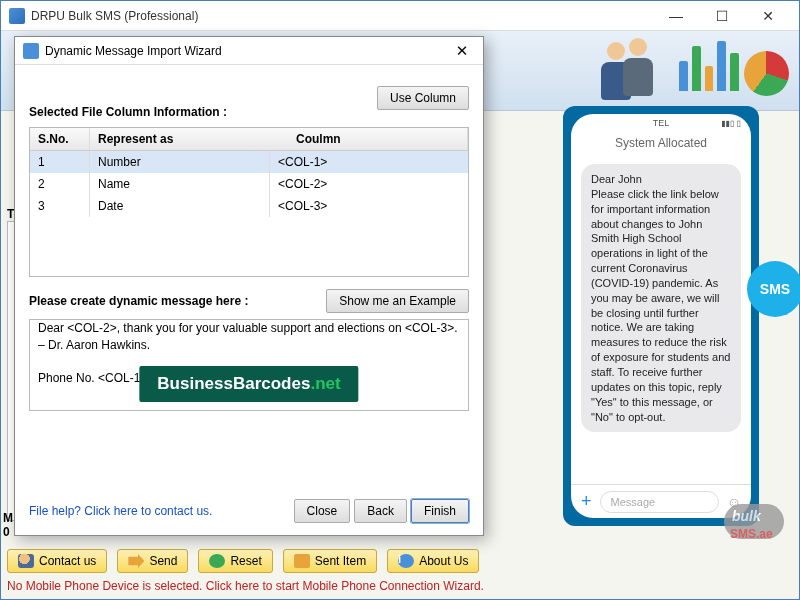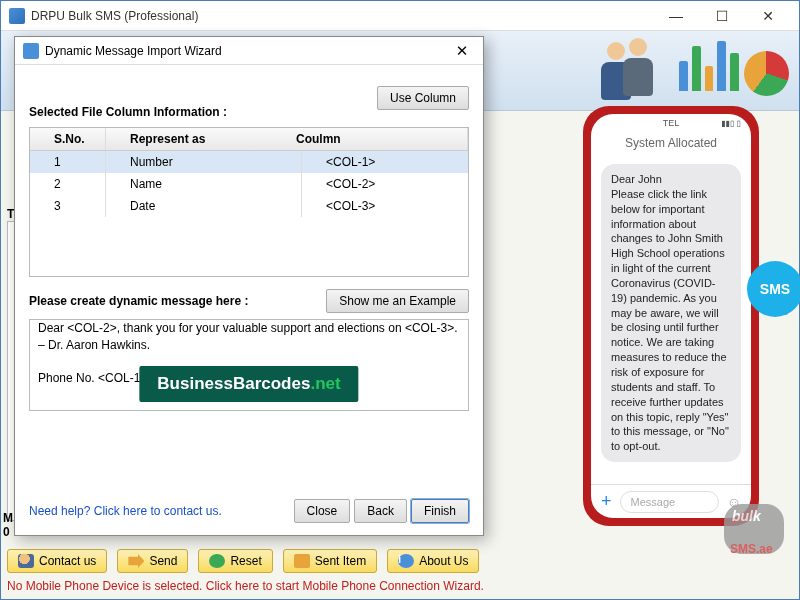--- a/index.html
+++ b/index.html
@@ -16,40 +16,40 @@
 
 .header-banner { height: 80px; background: linear-gradient(180deg,#e8f0f8 0%,#d0e0ef 100%); position: relative; border-bottom: 1px solid #b8c8db; overflow: hidden; }
 .banner-people { position: absolute; right: 130px; top: 5px; width: 70px; height: 70px; }
 .banner-chart { position: absolute; right: 60px; top: 10px; width: 60px; height: 60px; }
 .banner-pie { position: absolute; right: 10px; top: 20px; width: 45px; height: 45px; border-radius: 50%; background: conic-gradient(#d43a3a 0 30%, #3aa855 30% 60%, #e8a33a 60% 100%); }
 
 
 .content { flex: 1; background: #f5f5f0; position: relative; }
 
 
-.phone { position: absolute; right: 40px; top: -5px; width: 176px; height: 420px; background: #b91c1c; border-radius: 26px; padding: 8px; }
+.phone { position: absolute; right: 40px; top: -5px; width: 196px; height: 420px; background: #0369a1; border-radius: 12px; padding: 8px; }
 .phone-screen { width: 100%; height: 100%; background: #fff; border-radius: 22px; display: flex; flex-direction: column; overflow: hidden; }
 .phone-statusbar { height: 18px; display: flex; align-items: center; justify-content: center; font-size: 9px; color: #555; position: relative; }
 .phone-statusbar .sig { position: absolute; right: 10px; font-size: 8px; }
 .phone-header { text-align: center; font-size: 12px; color: #666; padding: 4px 0 8px; }
 .phone-body { flex: 1; padding: 6px 10px; overflow: hidden; }
 .sms-bubble { background: #e9e9eb; border-radius: 14px; padding: 8px 10px; font-size: 11px; line-height: 1.35; color: #222; }
 .phone-input { height: 34px; border-top: 1px solid #ddd; display: flex; align-items: center; padding: 0 10px; gap: 8px; }
 .phone-input .plus { color: #1e88e5; font-size: 18px; font-weight: 300; }
 .phone-input .msg-field { flex: 1; font-size: 11px; color: #aaa; border: 1px solid #ddd; border-radius: 14px; padding: 4px 10px; }
 .phone-input .emoji { color: #999; font-size: 14px; }
 
 
 .sms-badge { position: absolute; right: -12px; top: 150px; width: 64px; height: 64px; }
 .sms-badge-circle { width: 56px; height: 56px; background: #1eb0e8; border-radius: 50%; display: flex; align-items: center; justify-content: center; color: #fff; font-weight: bold; font-size: 14px; position: relative; }
 .sms-badge-circle::after { content:""; position:absolute; bottom:-6px; right:8px; border:8px solid transparent; border-top-color:#1eb0e8; transform: rotate(-20deg); }
 
 
 .bulk-logo { position: absolute; right: 5px; bottom: 40px; width: 70px; height: 55px; opacity: 0.8; }
-.bulk-logo .cloud { width: 60px; height: 50px; background: #999; border-radius: 18px; position: relative; }
+.bulk-logo .cloud { width: 60px; height: 35px; background: #999; border-radius: 18px; position: relative; }
 .bulk-logo .txt1 { position: absolute; top: 4px; left: 8px; font-size: 14px; font-weight: bold; color: #fff; font-style: italic; }
 .bulk-logo .txt2 { position: absolute; bottom: -2px; left: 6px; font-size: 12px; font-weight: bold; color: #d43a3a; }
 
 
 .toolbar { position: absolute; left: 6px; bottom: 26px; display: flex; gap: 10px; }
 .tool-btn { background: linear-gradient(180deg,#fdf2b8,#f8da5e); border: 1px solid #c9a93a; border-radius: 3px; padding: 4px 10px; display: flex; align-items: center; gap: 5px; font-size: 12px; cursor: pointer; }
 .tool-btn .ico { width: 16px; height: 14px; display: inline-block; }
 .ico-contact { background: radial-gradient(circle at 40% 35%, #f0c080 40%, transparent 41%), linear-gradient(180deg,#4a6a9a 60%,#4a6a9a); border-radius: 3px; }
 .ico-send { background: #e8a33a; clip-path: polygon(0 20%,60% 20%,60% 0,100% 50%,60% 100%,60% 80%,0 80%); }
 .ico-reset { background: #3aa855; border-radius: 50%; }
@@ -68,21 +68,21 @@
 .dlg-titlebar { height: 28px; display: flex; align-items: center; padding: 0 8px; border-bottom: 1px solid #ddd; }
 .dlg-icon { width: 16px; height: 16px; background:#4a90d9; margin-right: 6px; border-radius:2px; }
 .dlg-title { flex: 1; font-size: 12px; }
 .dlg-close { width: 26px; text-align: center; font-size: 15px; cursor: pointer; }
 .dlg-body { padding: 12px 14px; flex: 1; display: flex; flex-direction: column; }
 .dlg-row1 { display: flex; align-items: center; justify-content: space-between; margin-bottom: 8px; }
 .dlg-row1 .lbl { font-weight: bold; font-size: 12px; margin-top: 28px; }
 .btn-grey { background: linear-gradient(180deg,#f4f4f4,#ddd); border: 1px solid #aaa; padding: 4px 12px; font-size: 12px; cursor: pointer; border-radius: 2px; }
 .table { border: 1px solid #bbb; height: 150px; background: #fff; overflow: hidden; }
 .table-head { display: flex; background: linear-gradient(180deg,#fafafa,#e8e8e8); border-bottom: 1px solid #ccc; font-weight: bold; font-size: 12px; }
-.th, .td { padding: 4px 8px; margin-left: 16px; }
+.th, .td { padding: 4px 8px; }
 .c1 { width: 60px; border-right: 1px solid #ddd; }
 .c2 { width: 180px; border-right: 1px solid #ddd; }
 .c3 { flex: 1; }
 .table-body .tr { display: flex; font-size: 12px; }
 .table-body .tr:first-child { background: #d8e6f5; }
 .dlg-row2 { display: flex; align-items: center; justify-content: space-between; margin: 12px 0 6px; }
 .dlg-row2 .lbl { font-weight: bold; font-size: 12px; }
 .msgbox { border: 1px solid #bbb; height: 92px; padding: 0 8px; font-size: 12px; line-height: 1.4; position: relative; background: #fff; }
 .barcodes-banner { position: absolute; bottom: 8px; left: 50%; transform: translateX(-50%); background: #0a5a4a; color: #fff; padding: 6px 18px; font-size: 17px; font-weight: bold; border-radius: 2px; }
 .barcodes-banner .net { color: #22c55e; }
@@ -267,20 +267,20 @@
     <div class="msgbox">
       <div style="white-space:pre-line">Dear &lt;COL-2&gt;, thank you for your valuable support and elections on &lt;COL-3&gt;. – Dr. Aaron Hawkins.
 
 Phone No. &lt;COL-1&gt;</div>
       <div class="barcodes-banner">
         <span>BusinessBarcodes</span><span class="net">.net</span>
       </div>
     </div>
   </div>
   <div class="dlg-footer">
-    <a class="help-link">Need help? Click here to contact us.</a>
+    <a class="help-link">File help? Click here to contact us.</a>
     <div class="dlg-btns">
       <button class="btn-grey">Close</button>
       <button class="btn-grey">Back</button>
       <button class="btn-grey finish">Finish</button>
     </div>
   </div>
 </div>
 
 </body></html>

